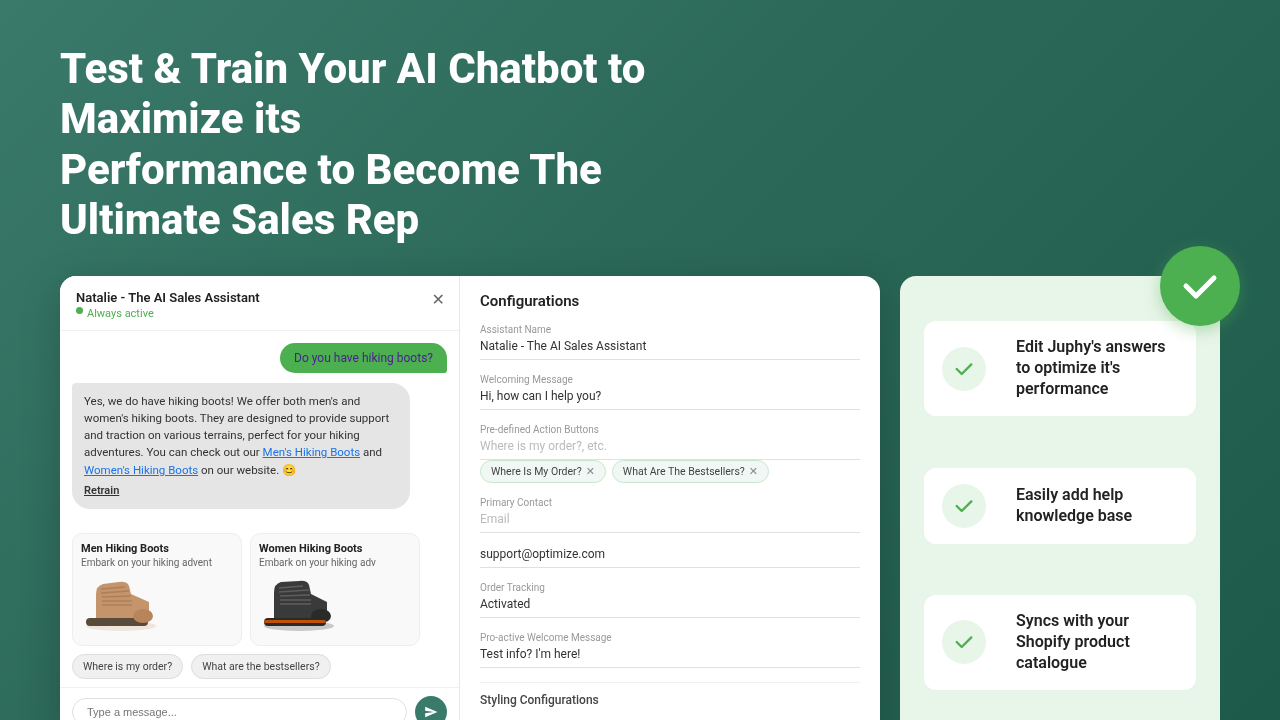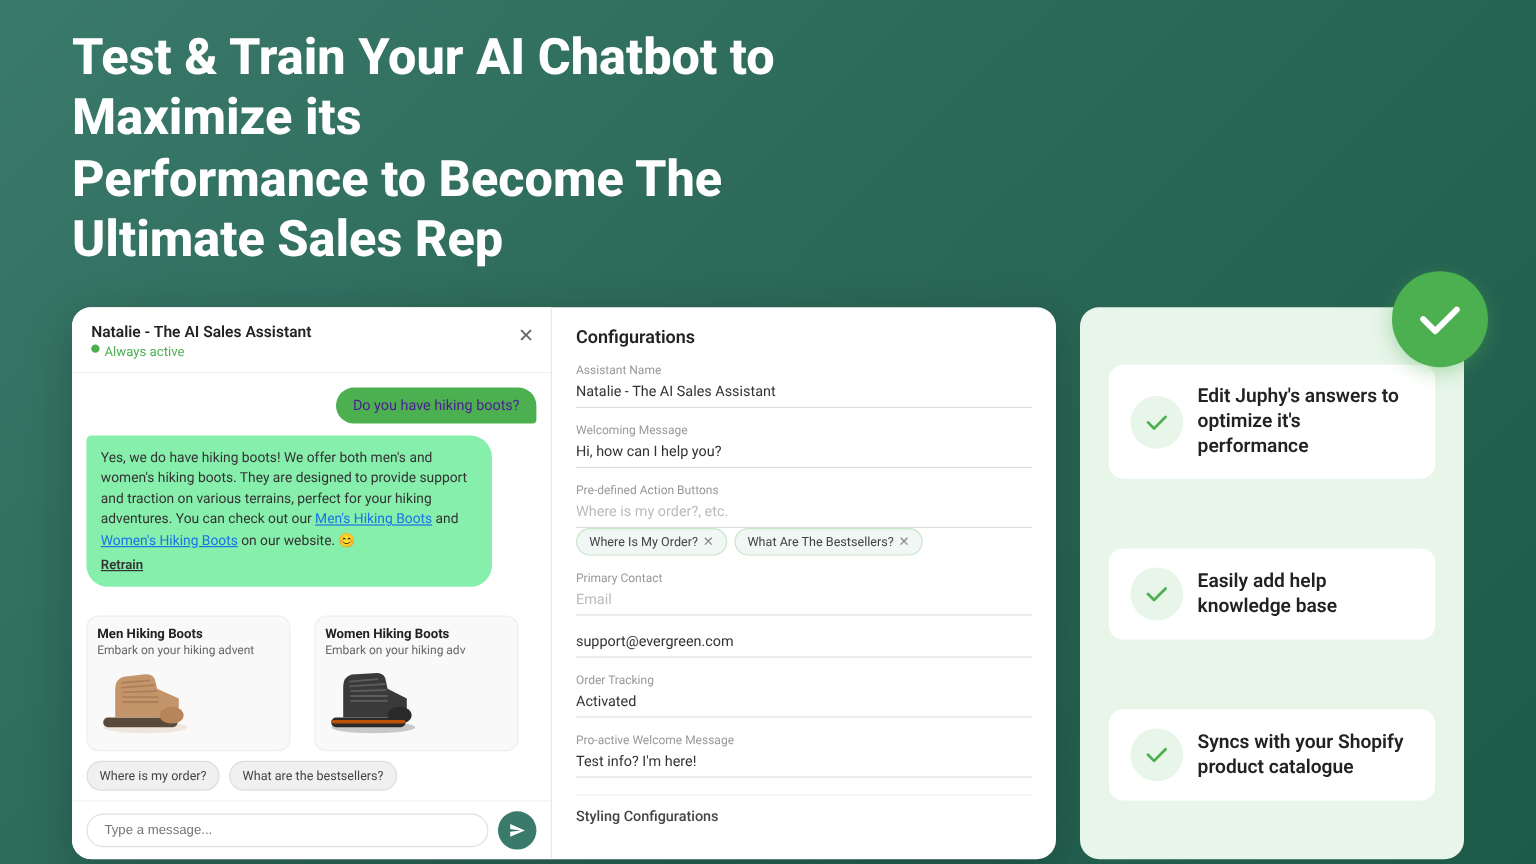--- a/index.html
+++ b/index.html
@@ -8,21 +8,21 @@
       height: 720px;
       overflow: hidden;
       font-family: -apple-system, BlinkMacSystemFont, 'Segoe UI', Roboto, sans-serif;
       background: linear-gradient(135deg, #3a7a6a 0%, #2d6a5a 40%, #1e5a4a 100%);
     }
 
     .main-container {
       width: 1280px;
       height: 720px;
       position: relative;
-      padding: 24px 60px;
+      padding: 44px 60px;
     }
 
     .headline {
       color: #ffffff;
       font-size: 42px;
       font-weight: 800;
       line-height: 1.2;
       max-width: 700px;
       margin-bottom: 30px;
     }
@@ -108,21 +108,21 @@
       background: #4caf50;
       color: #4c1d95;
       border-radius: 18px 18px 4px 18px;
       padding: 8px 14px;
       font-size: 12px;
       max-width: 75%;
     }
 
     .msg-bot {
       align-self: flex-start;
-      background: #86efac;
+      background: #e5e5e5;
       color: #333;
       border-radius: 4px 18px 18px 18px;
       padding: 10px 12px;
       font-size: 11.5px;
       max-width: 90%;
       line-height: 1.5;
     }
 
     .msg-bot a {
       color: #1a73e8;
@@ -133,21 +133,21 @@
       font-size: 11px;
       font-weight: 600;
       color: #333;
       text-decoration: underline;
       cursor: pointer;
       margin-top: 4px;
     }
 
     .product-cards {
       display: flex;
-      gap: 20px;
+      gap: 8px;
       padding: 0 12px;
     }
 
     .product-card {
       background: #f9f9f9;
       border: 1px solid #eee;
       border-radius: 10px;
       padding: 8px;
       width: 170px;
       font-size: 11px;
@@ -304,21 +304,21 @@
       padding: 20px 24px;
       height: 460px;
       display: flex;
       flex-direction: column;
       justify-content: space-around;
     }
 
     .feature-item {
       display: flex;
       align-items: center;
-      gap: 12px;
+      gap: 30px;
       background: #fff;
       border-radius: 12px;
       padding: 16px 18px;
     }
 
     .feature-check {
       width: 44px;
       height: 44px;
       background: #e8f5e9;
       border-radius: 50%;
@@ -486,21 +486,21 @@
             </div>
           </div>
         </div>
 
         <div class="config-field">
           <div class="config-field-label">Primary Contact</div>
           <div class="config-field-placeholder">Email</div>
         </div>
 
         <div class="config-field">
-          <div class="config-field-value">support@evergreen.com</div>
+          <div class="config-field-value">support@optimize.com</div>
         </div>
 
         <div class="config-field">
           <div class="config-field-label">Order Tracking</div>
           <div class="config-field-value">Activated</div>
         </div>
 
         <div class="config-field">
           <div class="config-field-label">Pro-active Welcome Message</div>
           <div class="config-field-value">Test info? I'm here!</div>

